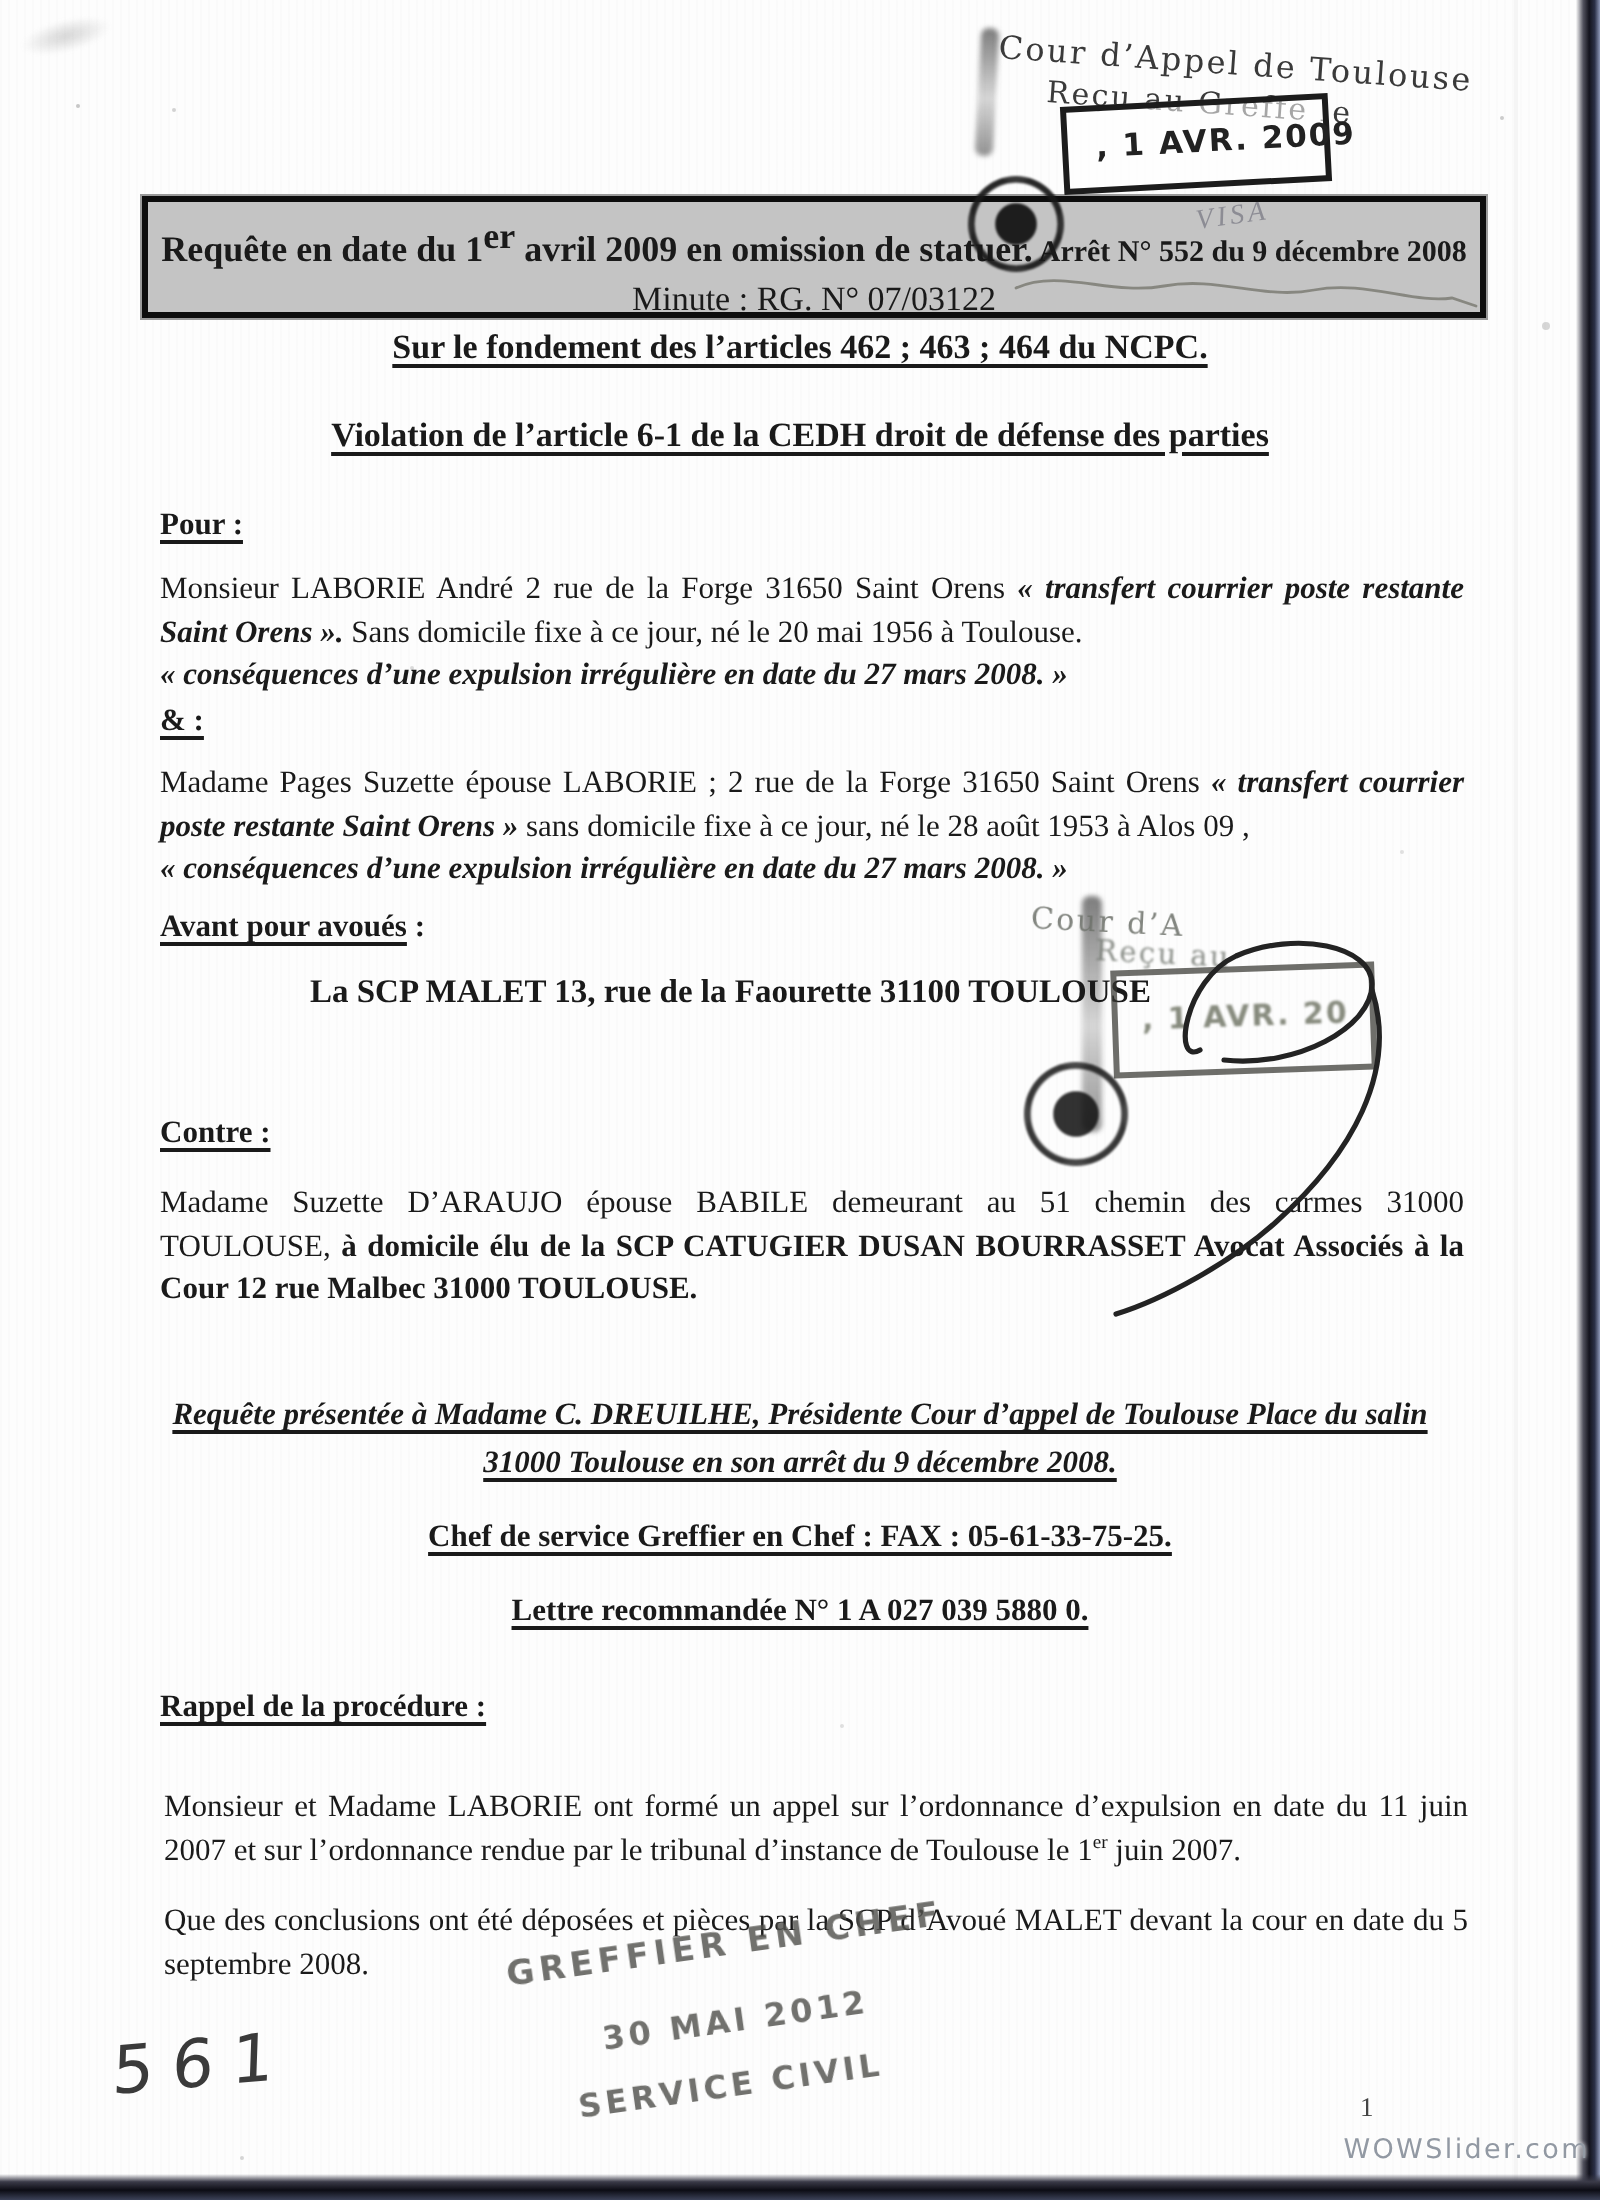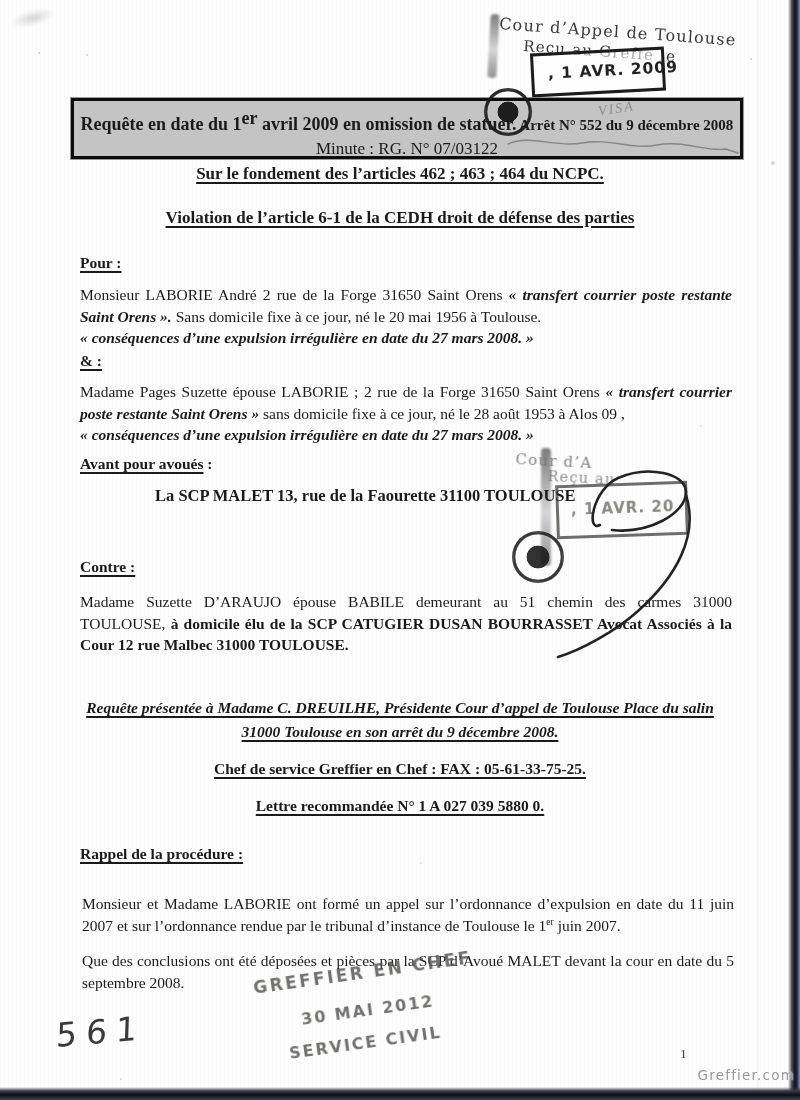--- a/index.html
+++ b/index.html
@@ -143,15 +143,15 @@
 
   <div class="abs registry-stamp" id="registry-1">GREFFIER EN CHEF</div>
   <div class="abs registry-stamp" id="registry-2">30 MAI 2012</div>
   <div class="abs registry-stamp" id="registry-3">SERVICE CIVIL</div>
 
   <div class="abs handwritten">561</div>
   <div class="abs pagenum">1</div>
 
   <div class="abs frame-right"></div>
   <div class="abs frame-bottom"></div>
-  <div class="abs watermark">Greffier.com</div>
+  <div class="abs watermark">WOWSlider.com</div>
 
 </div>
 
 </body></html>

